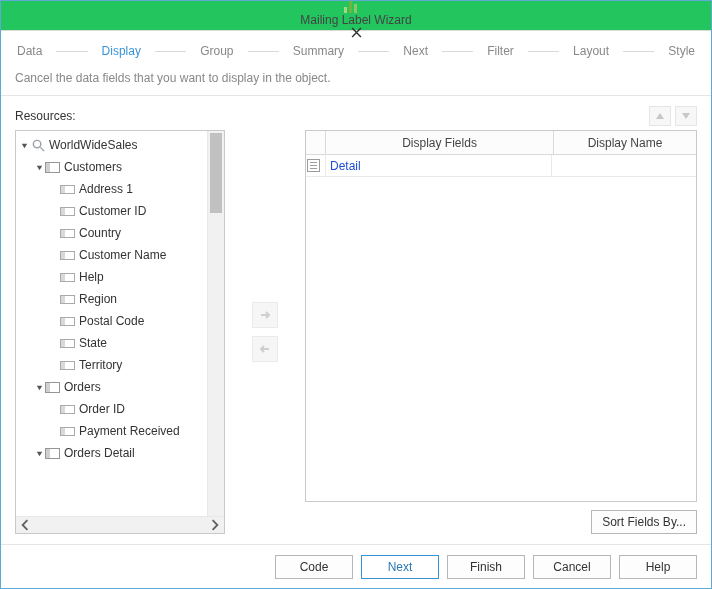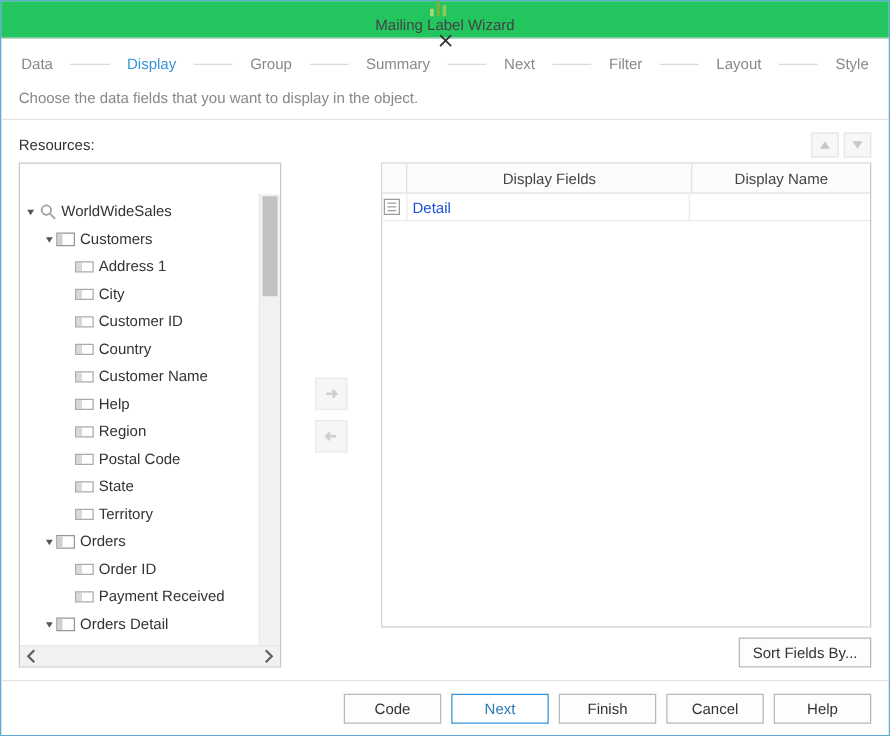--- a/index.html
+++ b/index.html
@@ -73,21 +73,20 @@
   .tree-wrap {
     width: 210px;
     border: 1px solid #c9c9c9;
     display: flex; flex-direction: column;
     min-height: 0;
     position: relative;
   }
   .tree-scroll {
     flex: 1; overflow: hidden;
     position: relative;
-    margin-top: 24px;
   }
   .tree { padding: 3px 0 3px 2px; color: #333; }
   .node { display: flex; align-items: center; height: 22px; white-space: nowrap; }
   .caret {
     width: 12px; display: inline-flex; align-items: center; justify-content: center;
     color: #555;
   }
   .spacer { display: inline-block; }
   .dbicon { width: 16px; height: 16px; display: inline-flex; align-items: center; justify-content: center; margin-right: 3px;}
   .dbicon svg circle { fill:none; stroke:#9aa0a6; stroke-width:1.5;}
@@ -228,21 +227,21 @@
       <span class="sep"></span>
     <span class="step">Next</span>
       <span class="sep"></span>
     <span class="step">Filter</span>
       <span class="sep"></span>
     <span class="step">Layout</span>
       <span class="sep"></span>
     <span class="step">Style</span>
   </div>
 
-  <div class="subheading">Choose the data fields that you want to display in the object.</div>
+  <div class="subheading">Cancel the data fields that you want to display in the object.</div>
 
   <div class="body">
 
     <div class="res-row">
       <span class="res-label">Resources:</span>
       <div class="updown">
         <span class="btn">
           <svg viewBox="0 0 10 10">
               <path d="M5 2 L9 8 L1 8 Z" fill="currentColor"></path>
             </svg>
@@ -283,26 +282,20 @@
                   </svg>
                 </span>
                 <span class="tblicon"></span>
                 <span class="node-label">Customers</span>
               </div>
               <div class="node">
                 <span class="spacer" style="width: 30px;"></span>
                 <span class="spacer" style="width: 12px;"></span>
                 <span class="fldicon"></span>
                 <span class="node-label">Address 1</span>
-              </div>
-              <div class="node">
-                <span class="spacer" style="width: 30px;"></span>
-                <span class="spacer" style="width: 12px;"></span>
-                <span class="fldicon"></span>
-                <span class="node-label">City</span>
               </div>
               <div class="node">
                 <span class="spacer" style="width: 30px;"></span>
                 <span class="spacer" style="width: 12px;"></span>
                 <span class="fldicon"></span>
                 <span class="node-label">Customer ID</span>
               </div>
               <div class="node">
                 <span class="spacer" style="width: 30px;"></span>
                 <span class="spacer" style="width: 12px;"></span>

